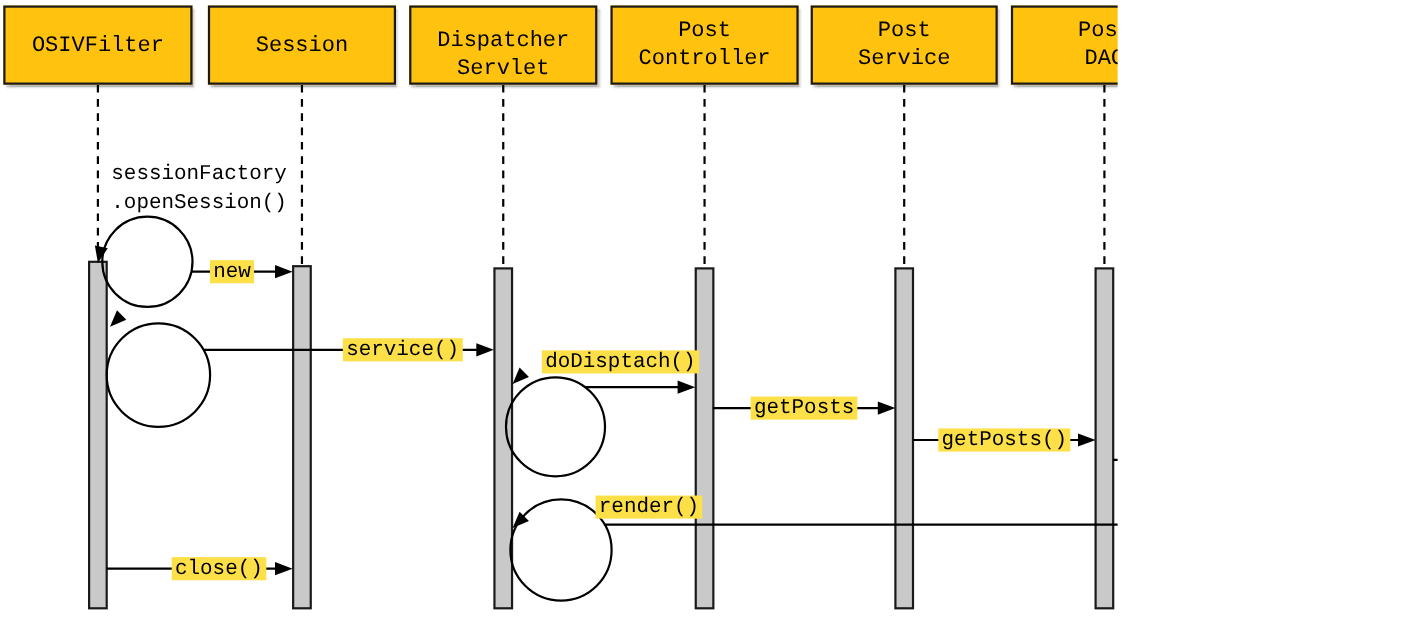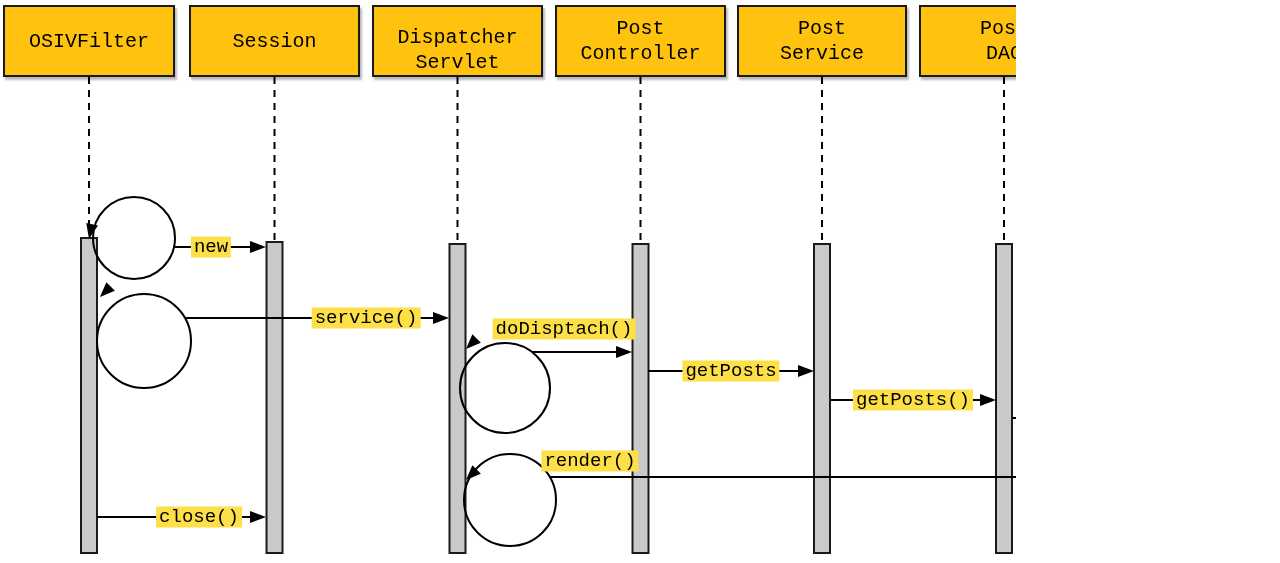--- a/index.html
+++ b/index.html
@@ -108,20 +108,22 @@
   </div>
   <div class="actor" style="left:737px; width:170px;">
     <span>Post
 Service</span>
   </div>
   <div class="actor" style="left:919px; width:170px;">
     <span>Post
 DAO</span>
   </div>
 
+  <div class="lbl" style="left:181px; top:171px;">sessionFactory
+.openSession()</div>
   <div class="lbl on-line" style="left:211px; top:247px;">new</div>
   <div class="lbl on-line" style="left:366px; top:318px;text-align:right;">service()</div>
   <div class="lbl on-line" style="left:564px; top:329px;">doDisptach()</div>
   <div class="lbl on-line" style="left:731px; top:371px;">getPosts</div>
   <div class="lbl on-line" style="left:913px; top:400px;">getPosts()</div>
   <div class="lbl on-line" style="left:590px; top:461px;">render()</div>
   <div class="lbl on-line" style="left:199px; top:517px;">close()</div>
   <div class="lbl db-lbl" style="left:1178px; top:456px;">RDBMS</div>
 
 </div>

